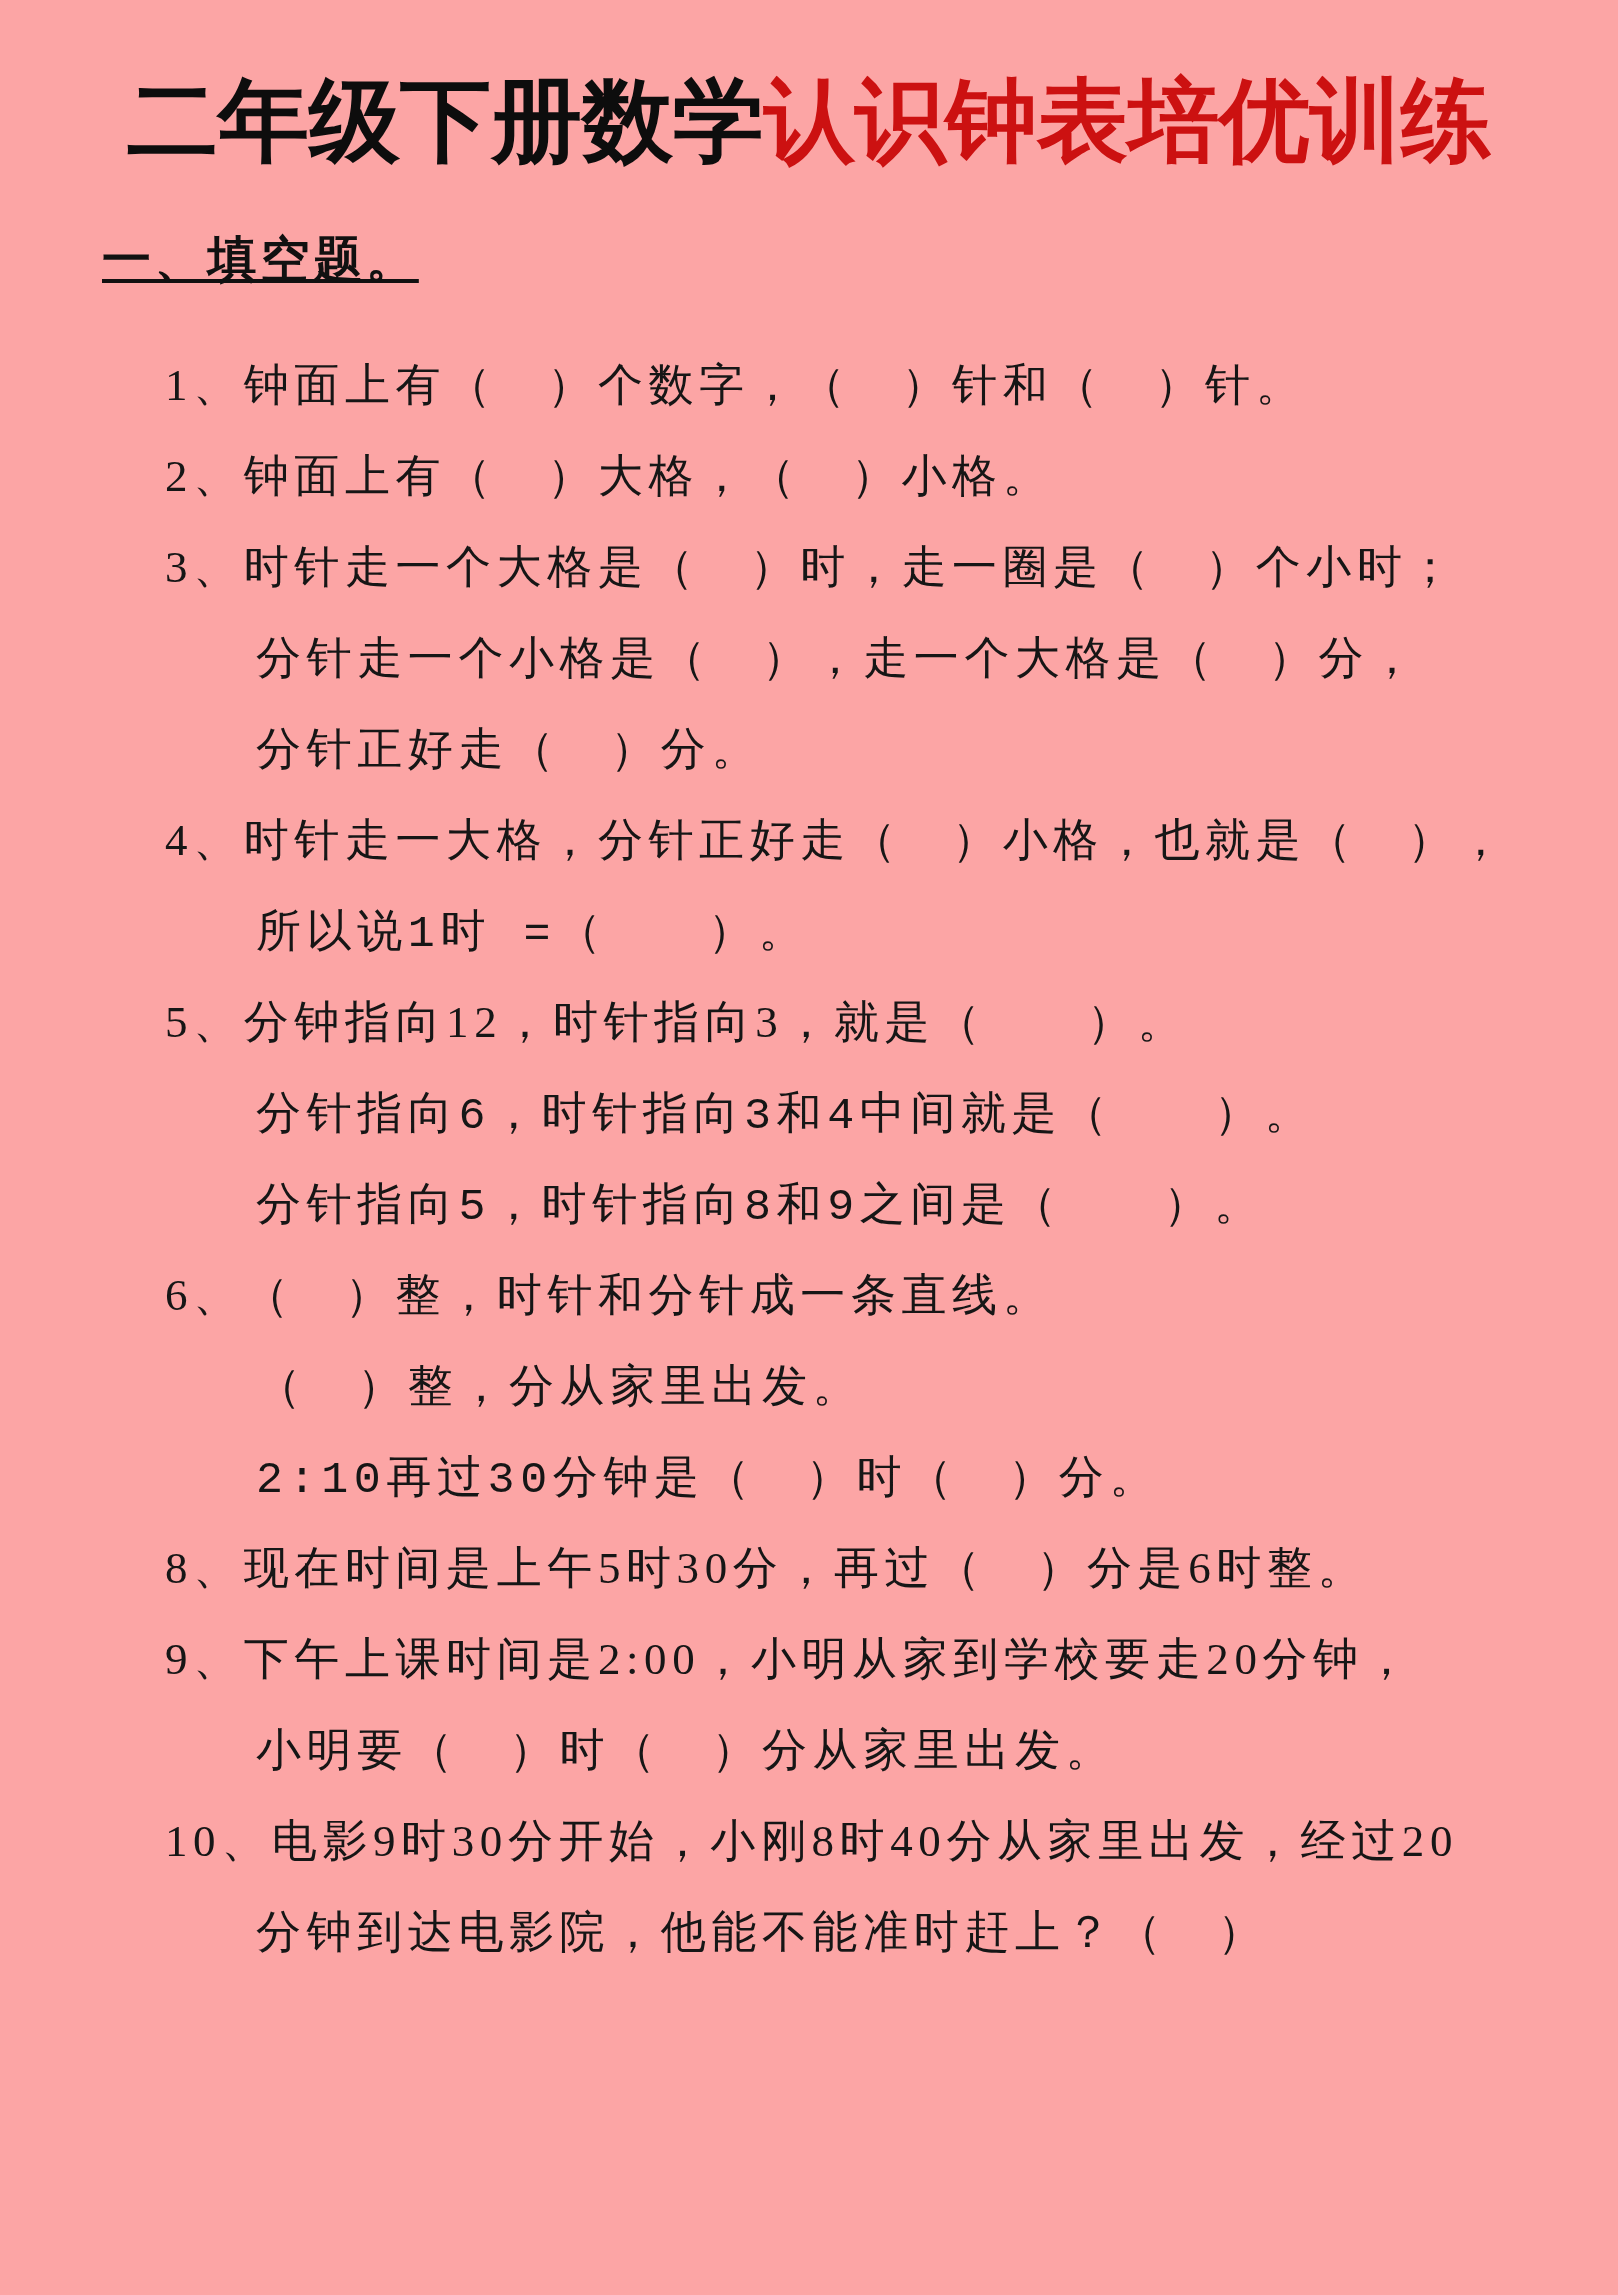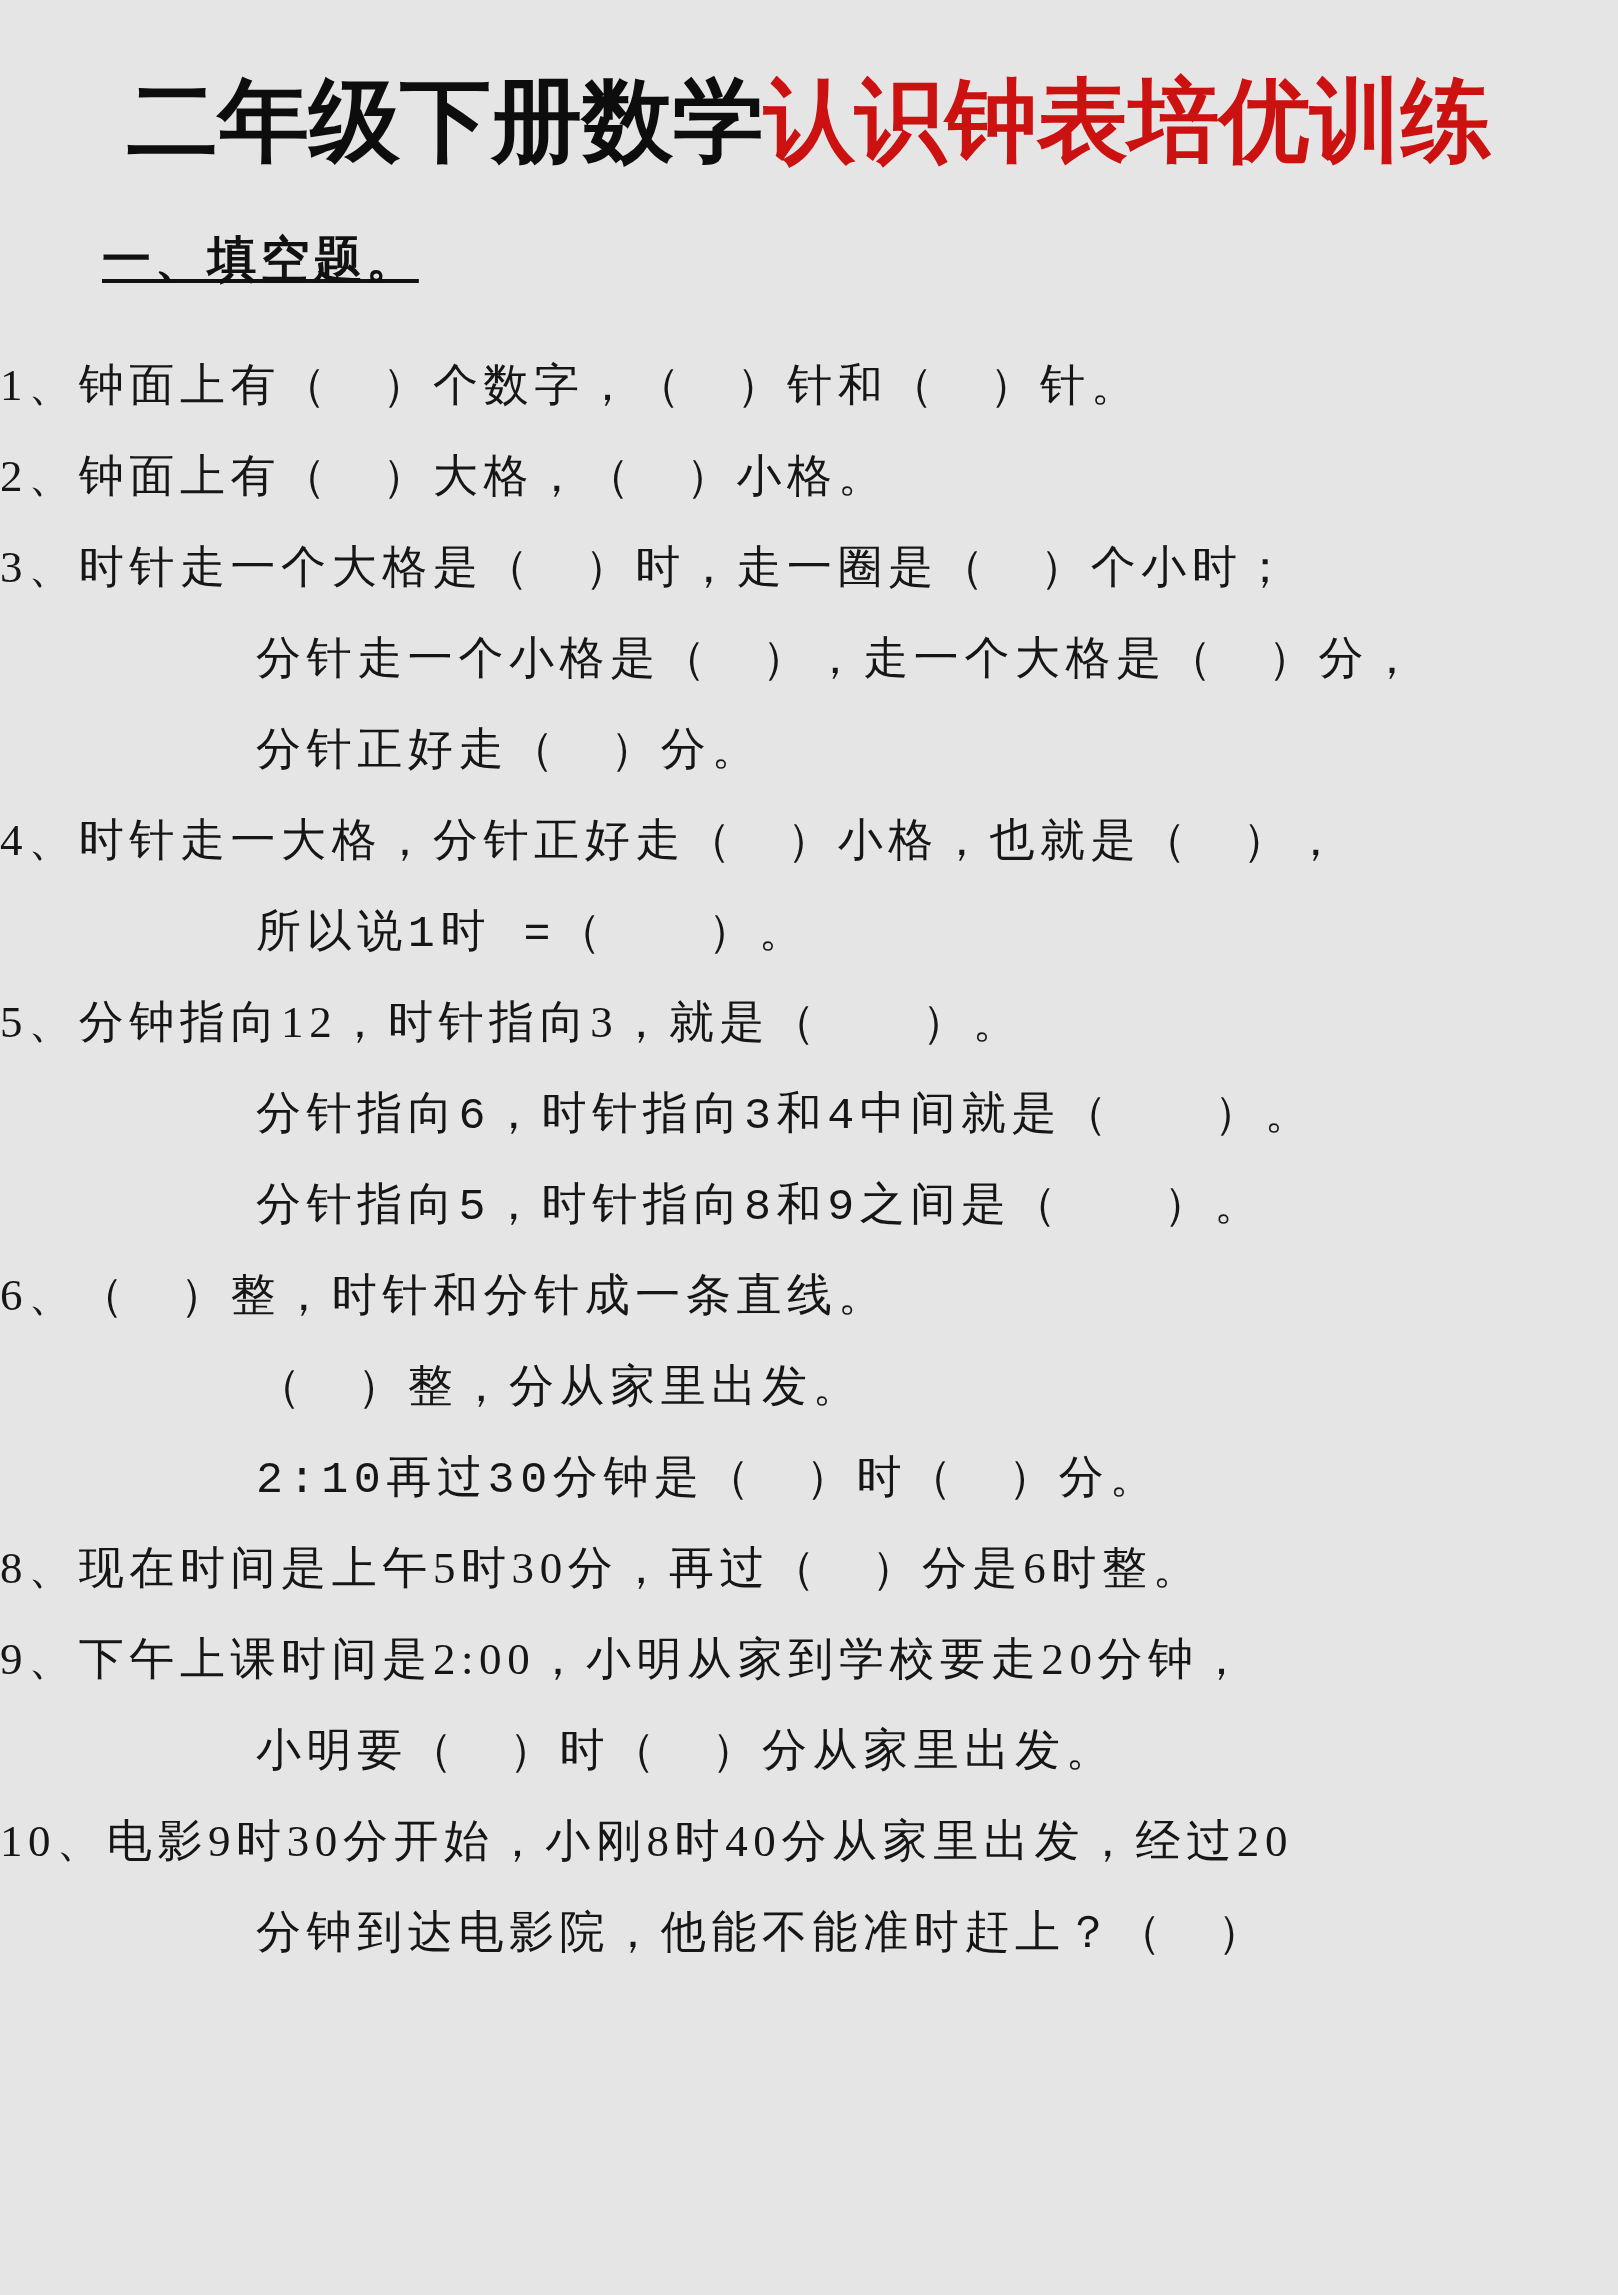--- a/index.html
+++ b/index.html
@@ -41,34 +41,35 @@
     color: #111111;
     text-decoration: underline;
   }
   .questions {
     margin-top: 55px;
   }
   .line {
     height: 91px;
     display: flex;
     align-items: center;
+    padding-left: 165px;
     font-size: 45px;
     letter-spacing: 5.6px;
     white-space: pre;
     color: #161616;
   }
   .line.indent {
     padding-left: 256px;
     font-family: Liberation Mono, monospace;
   }
 </style>
 </head>
 <body>
 
-<div class="page" style="background: #e5e5e5;">
+<div class="page" style="background: #fca5a5;">
 
   <h1 class="title">
     <span class="black-part">二年级下册数学</span><span class="red-part" style="color: rgb(204, 17, 17);">认识钟表培优训练</span>
   </h1>
 
   <h2 class="section-heading">一、填空题。</h2>
 
   <div class="questions">
       <div class="line">1、钟面上有（　）个数字，（　）针和（　）针。</div>
       <div class="line">2、钟面上有（　）大格，（　）小格。</div>

